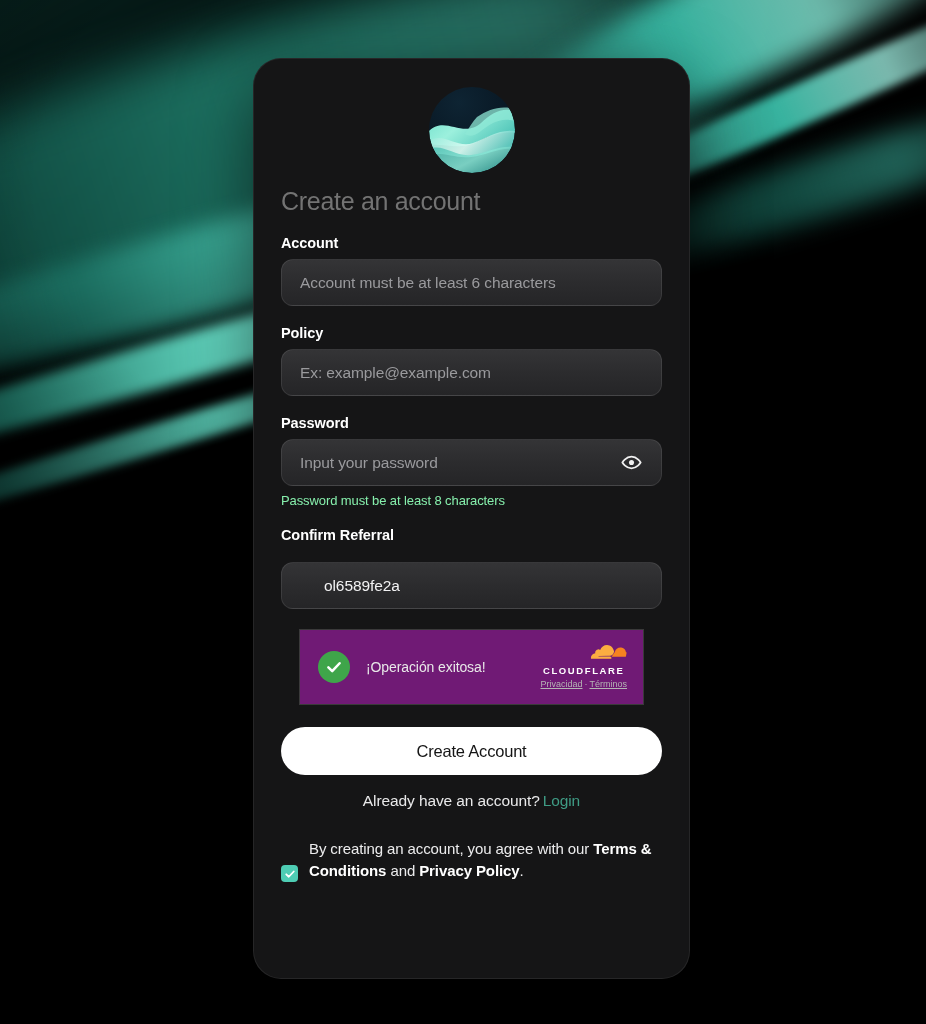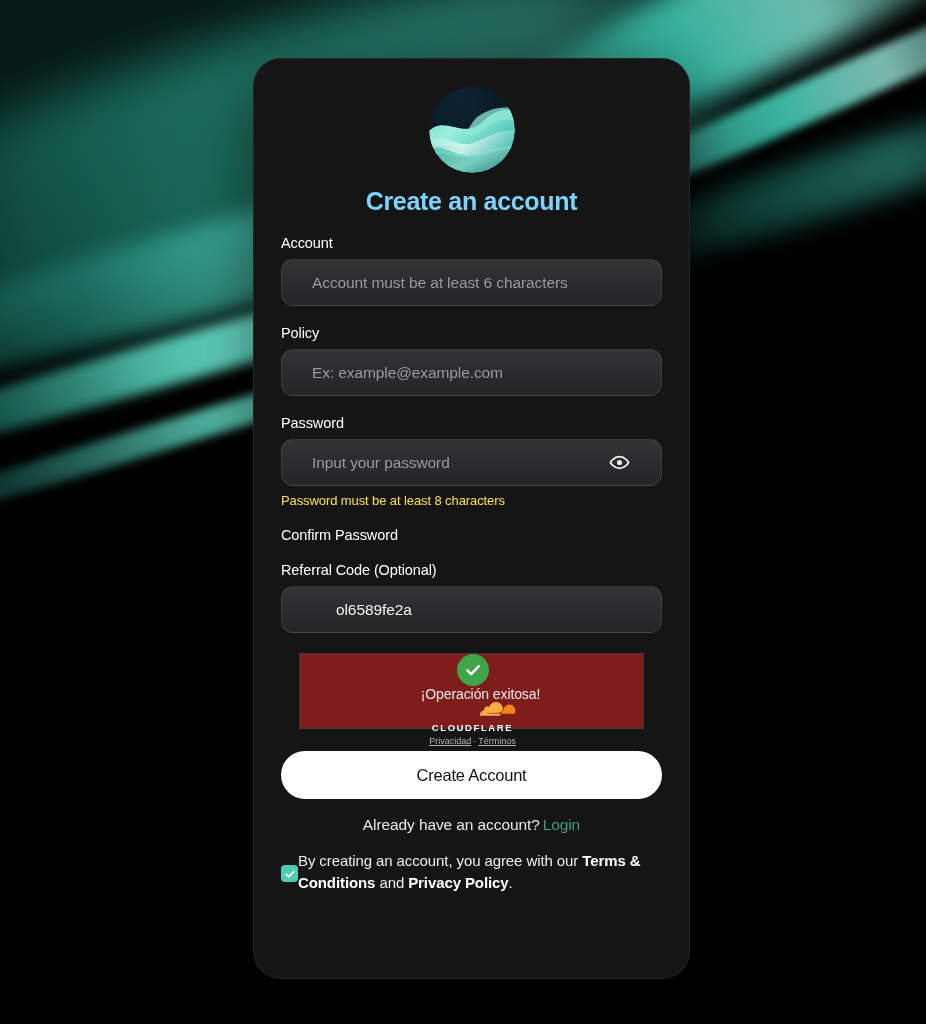--- a/index.html
+++ b/index.html
@@ -109,79 +109,77 @@
   .logo-wrap { display: flex; justify-content: center; padding-top: 28px; }
   .logo {
     width: 86px; height: 86px; border-radius: 50%;
     background: radial-gradient(circle at 35% 18%, #0e2433 0%, #0a1b28 40%, #081622 70%);
     position: relative; overflow: hidden;
   }
   .logo svg { position: absolute; inset: 0; width: 100%; height: 100%; }
 
   
   .title {
-    text-align: center;
-    color: #7dd3fc;
+    color: #737373;
     font-size: 25px;
-    font-weight: bold;
+    font-weight: normal;
     letter-spacing: -0.3px;
     margin-top: 14px;
   }
 
   
   .field { margin-top: 19px; }
   .field-label {
     color: #ffffff;
     font-size: 14.5px;
-    font-weight: normal;
+    font-weight: bold;
     margin-bottom: 8px;
     letter-spacing: -0.1px;
   }
   .input-box {
     position: relative;
     height: 47px;
     border-radius: 12px;
     background: linear-gradient(180deg, #343436 0%, #2b2b2d 55%, #252527 100%);
     border: 1px solid rgba(255,255,255,0.09);
     display: flex;
     align-items: center;
-    padding: 0 30px;
+    padding: 0 18px;
   }
   .input-text {
     font-size: 15.5px;
     color: #9a9a9d;
     letter-spacing: -0.1px;
     flex: 1;
     white-space: nowrap;
     overflow: hidden;
   }
   .input-text.filled { color: #f2f2f3; margin-left: 24px; }
   .eye-btn {
     width: 24px; height: 24px;
     display: flex; align-items: center; justify-content: center;
     flex: none;
     cursor: pointer;
   }
   .helper {
     font-size: 13px;
-    color: #fde047;
+    color: #86efac;
     margin-top: 7px;
     letter-spacing: -0.1px;
   }
 
   
   .turnstile-wrap { display: flex; justify-content: center; margin-top: 20px; }
   .turnstile {
     width: 345px; height: 76px;
-    background: #7f1d1d;
+    background: #701a75;
     border: 1px solid #3a3a3a;
     display: flex;
     align-items: center;
     padding: 0 16px 0 18px;
-    flex-direction: column;
   }
   .ts-check {
     width: 32px; height: 32px; border-radius: 50%;
     background: #3fa54a;
     display: flex; align-items: center; justify-content: center;
     flex: none;
   }
   .ts-label {
     color: #e8e8e8;
     font-size: 14px;
@@ -235,22 +233,23 @@
   }
   .login-link {
     color: #3f9c85;
     cursor: pointer;
     margin-left: 3px;
   }
 
   
   .terms-row {
     display: flex;
-    align-items: center;
-    margin-top: 16px;
+    align-items: flex-end;
+    margin-top: 28px;
+    gap: 11px;
   }
   .checkbox {
     width: 17px; height: 17px;
     border-radius: 4px;
     background: #4ecdb4;
     flex: none;
     margin-top: 3px;
     display: flex; align-items: center; justify-content: center;
     cursor: pointer;
   }
@@ -342,26 +341,25 @@
             <path d="M1.6 12S5.2 5.4 12 5.4 22.4 12 22.4 12 18.8 18.6 12 18.6 1.6 12 1.6 12Z"></path>
             <circle cx="12" cy="12" r="2.9" fill="#f0f0f0" stroke="none"></circle>
           </svg>
         </div>
       </div>
       <div class="helper">Password must be at least 8 characters</div>
     </div>
 
     
     <div class="field">
-      <div class="field-label">Confirm Password</div>
+      <div class="field-label">Confirm Referral</div>
     </div>
 
     
     <div class="field">
-      <div class="field-label">Referral Code (Optional)</div>
       <div class="input-box">
         <div class="input-text filled">ol6589fe2a</div>
       </div>
     </div>
 
     
     <div class="turnstile-wrap">
       <div class="turnstile">
         <div class="ts-check">
           <svg width="18" height="18" viewBox="0 0 24 24" fill="none" stroke="#ffffff" stroke-width="3.4" stroke-linecap="round" stroke-linejoin="round">

